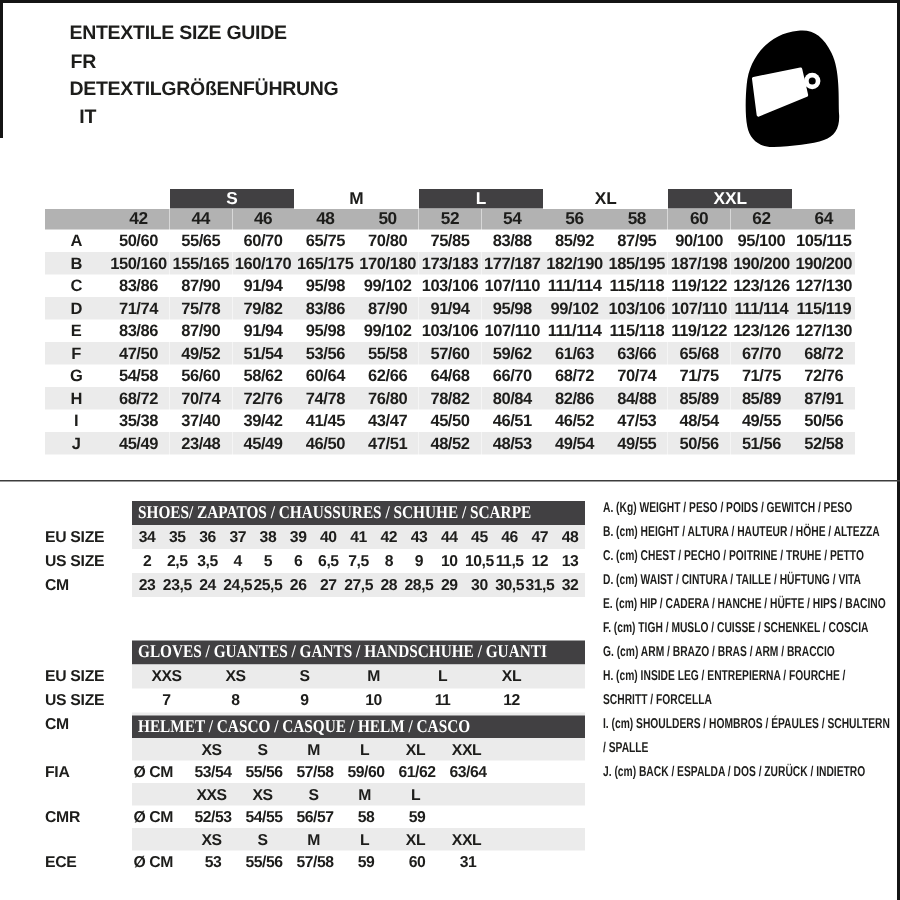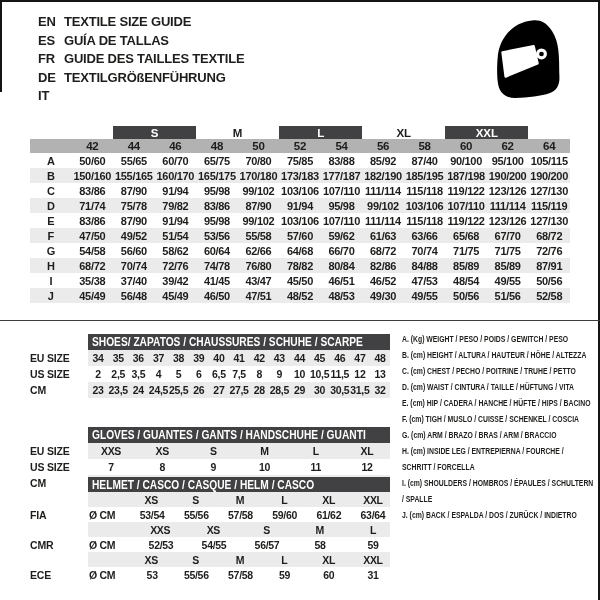--- a/index.html
+++ b/index.html
@@ -5,21 +5,21 @@
   html,body{margin:0;padding:0;background:#fff;}
   .page{position:relative;width:600px;height:600px;background:#fff;overflow:hidden;
         font-family:"Liberation Sans",sans-serif;font-weight:bold;color:#1d1d1b;}
   
   .b-top{position:absolute;top:0;left:0;width:600px;height:2px;background:#141414;}
   .b-right{position:absolute;top:0;right:0;width:2px;height:600px;background:#141414;}
   .b-left{position:absolute;top:0;left:0;width:2px;height:92px;background:#141414;}
 
   
   .lang-block{position:absolute;left:38px;top:13px;font-size:13px;line-height:18.5px;letter-spacing:-0.2px;}
-  .lang-row{display:flex;white-space:nowrap;}
+  .lang-row{display:flex;white-space:nowrap;text-align:right;}
   .lang-code{width:26px;flex:0 0 26px;}
 
   
   .helmet-svg{position:absolute;left:490px;top:14px;width:78px;height:94px;}
 
   
   table.main{position:absolute;left:30px;top:126px;width:540px;border-collapse:collapse;table-layout:fixed;}
   table.main td{padding:0;text-align:center;white-space:nowrap;font-size:11px;letter-spacing:-0.3px;height:15px;overflow:hidden;}
   tr.bands td{height:13px;font-size:11.5px;letter-spacing:0;}
   td.band.dark{background:#414042;color:#fff;}
@@ -27,23 +27,23 @@
   tr.numbers td{background:#b2b2b2;height:14px;font-size:11.5px;}
   tr.stripe td{background:#ebebeb;}
 
   .divider{position:absolute;left:0;top:320px;width:600px;height:1px;background:#3c3c3c;}
 
   
   .subtable{position:absolute;left:30px;width:362px;}
   .sub-row{display:flex;height:16px;align-items:center;}
   .helmet-table .sub-row{height:15px;}
   .sub-label{width:58px;flex:0 0 58px;font-size:10.5px;letter-spacing:-0.2px;white-space:nowrap;}
-  .strip{width:302px;flex:0 0 302px;display:flex;height:100%;align-items:center;justify-content:space-between;}
+  .strip{width:302px;flex:0 0 302px;display:flex;height:100%;align-items:center;}
   .strip.shaded{background:#ebebeb;}
-  .titlebar{width:298px;flex:0 0 298px;height:16px;background:#414042;color:#fff;display:flex;align-items:center;padding-left:4px;}
+  .titlebar{width:298px;flex:0 0 298px;height:16px;background:#414042;color:#fff;display:flex;align-items:center;padding-left:4px;font-family:Liberation Serif, serif;}
   .title-row{height:17px;}
   .titletext{font-size:12px;white-space:nowrap;transform:scaleX(0.85);transform-origin:0 50%;letter-spacing:0;}
   .cell{text-align:center;font-size:10.5px;letter-spacing:-0.3px;white-space:nowrap;overflow:visible;}
   .flexcell{flex:1 1 0;}
   .w46{width:46px;flex:0 0 46px;}
   .w34{width:34px;flex:0 0 34px;}
   .unitcell{width:36px;flex:0 0 36px;text-align:left;padding-left:1px;}
   .unitspacer{width:36px;flex:0 0 36px;}
 
   
@@ -58,26 +58,21 @@
   <div class="b-top"></div>
   <div class="b-right"></div>
   <div class="b-left"></div>
 
   <div class="lang-block">
       <div class="lang-row">
         <span class="lang-code">EN</span>
         <span class="lang-label">TEXTILE SIZE GUIDE</span>
       </div>
       <div class="lang-row">
-        <span class="lang-code">ES</span>
-        <span class="lang-label">GUÍA DE TALLAS</span>
-      </div>
-      <div class="lang-row">
         <span class="lang-code">FR</span>
-        <span class="lang-label">GUIDE DES TAILLES TEXTILE</span>
       </div>
       <div class="lang-row">
         <span class="lang-code">DE</span>
         <span class="lang-label">TEXTILGRÖßENFÜHRUNG</span>
       </div>
       <div class="lang-row">
         <span class="lang-code">IT</span>
       </div>
     </div>
 
@@ -117,21 +112,21 @@
         <tr>
           <td class="rowlabel">A</td>
           <td>50/60</td>
           <td>55/65</td>
           <td>60/70</td>
           <td>65/75</td>
           <td>70/80</td>
           <td>75/85</td>
           <td>83/88</td>
           <td>85/92</td>
-          <td>87/40</td>
+          <td>87/95</td>
           <td>90/100</td>
           <td>95/100</td>
           <td>105/115</td>
         </tr>
         <tr class="stripe">
           <td class="rowlabel">B</td>
           <td>150/160</td>
           <td>155/165</td>
           <td>160/170</td>
           <td>165/175</td>
@@ -245,27 +240,27 @@
           <td>46/51</td>
           <td>46/52</td>
           <td>47/53</td>
           <td>48/54</td>
           <td>49/55</td>
           <td>50/56</td>
         </tr>
         <tr class="stripe">
           <td class="rowlabel">J</td>
           <td>45/49</td>
-          <td>56/48</td>
+          <td>23/48</td>
           <td>45/49</td>
           <td>46/50</td>
           <td>47/51</td>
           <td>48/52</td>
           <td>48/53</td>
-          <td>49/30</td>
+          <td>49/54</td>
           <td>49/55</td>
           <td>50/56</td>
           <td>51/56</td>
           <td>52/58</td>
         </tr>
       </tbody>
   </table>
 
   <div class="divider"></div>
 

